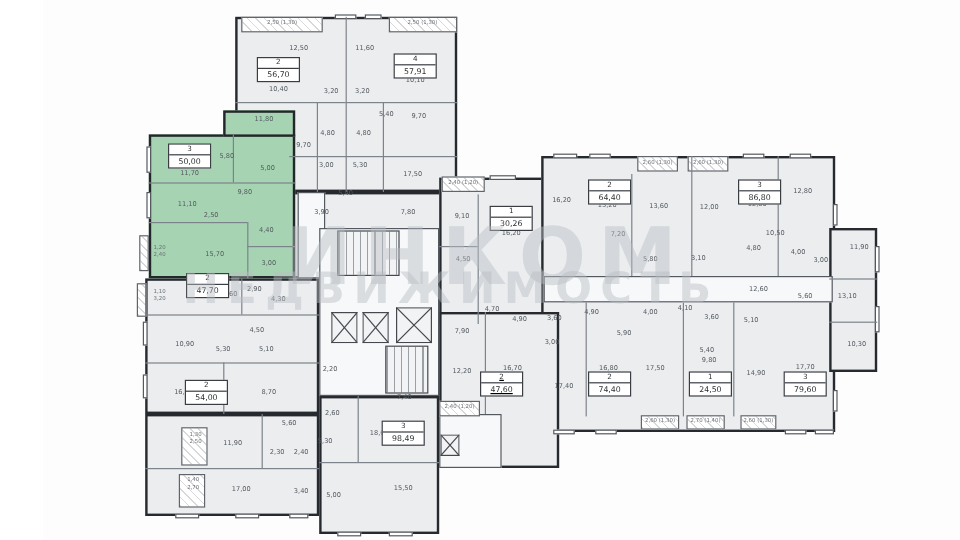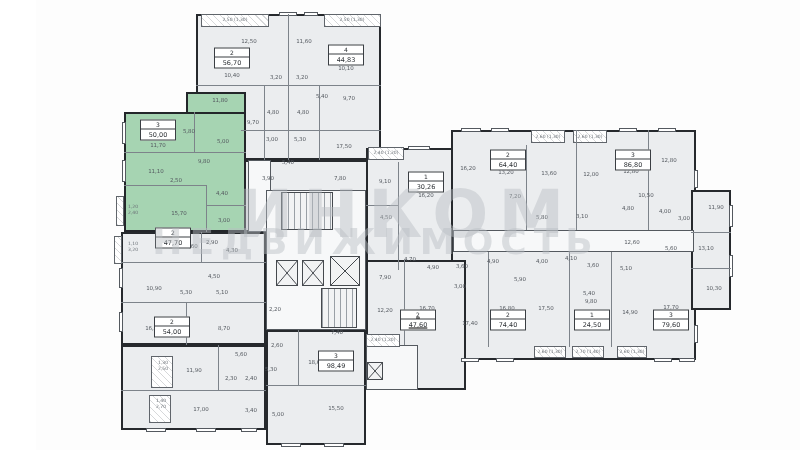--- a/index.html
+++ b/index.html
@@ -251,21 +251,21 @@
       <div class="balc-label" style="left: 127px; top: 366px;">1,30
 2,50</div>
       <div class="balc-label" style="left: 125px; top: 404px;">1,40
 2,70</div>
       <div class="apt-box" style="left: 196px; top: 58px;">
         <span class="apt-num">2</span>
         <span class="apt-area">56,70</span>
       </div>
       <div class="apt-box" style="left: 310px; top: 55px;">
         <span class="apt-num">4</span>
-        <span class="apt-area">44,83</span>
+        <span class="apt-area">57,91</span>
       </div>
       <div class="apt-box" style="left: 122px; top: 130px;">
         <span class="apt-num">3</span>
         <span class="apt-area">50,00</span>
       </div>
       <div class="apt-box" style="left: 137px; top: 238px;">
         <span class="apt-num">2</span>
         <span class="apt-area">47,70</span>
       </div>
       <div class="apt-box" style="left: 136px; top: 327px;">

